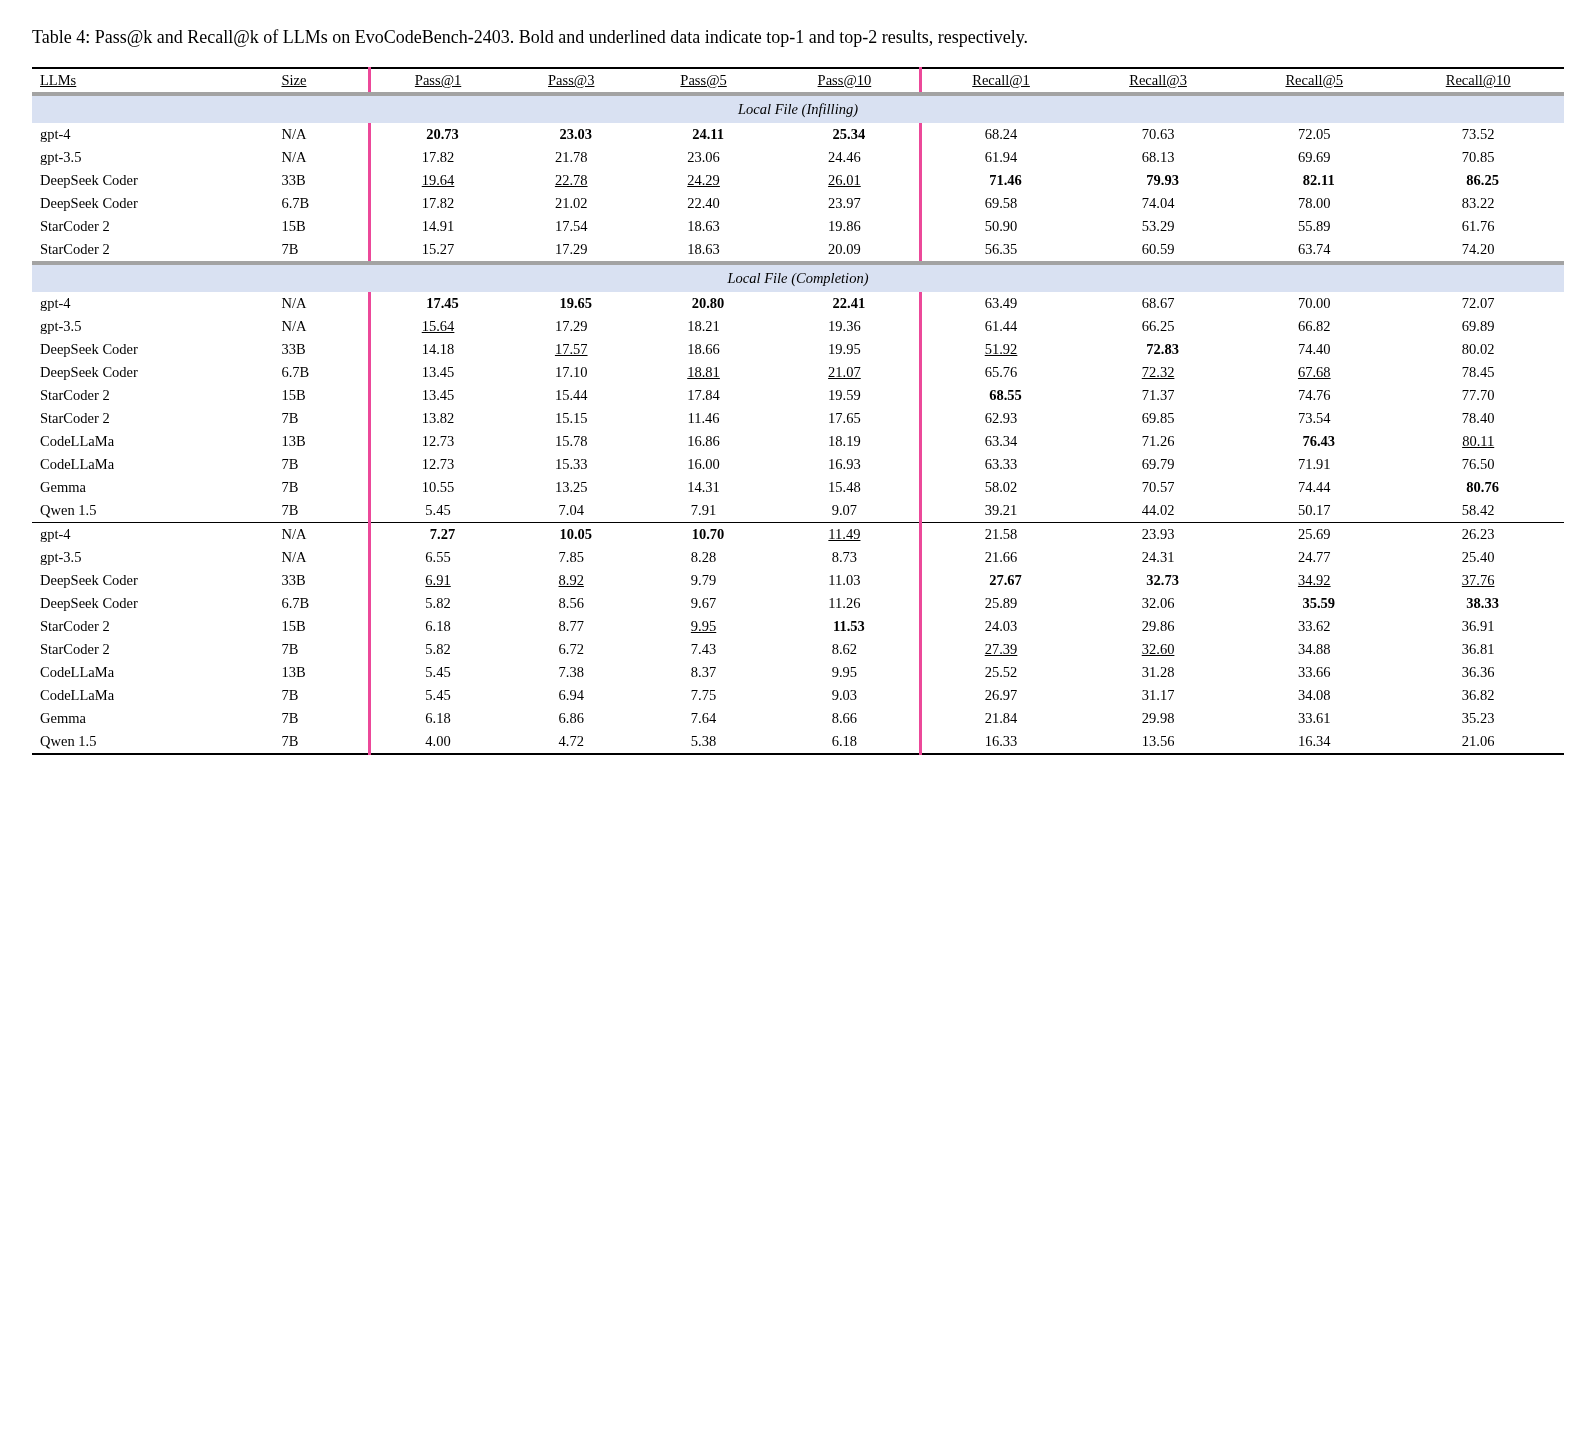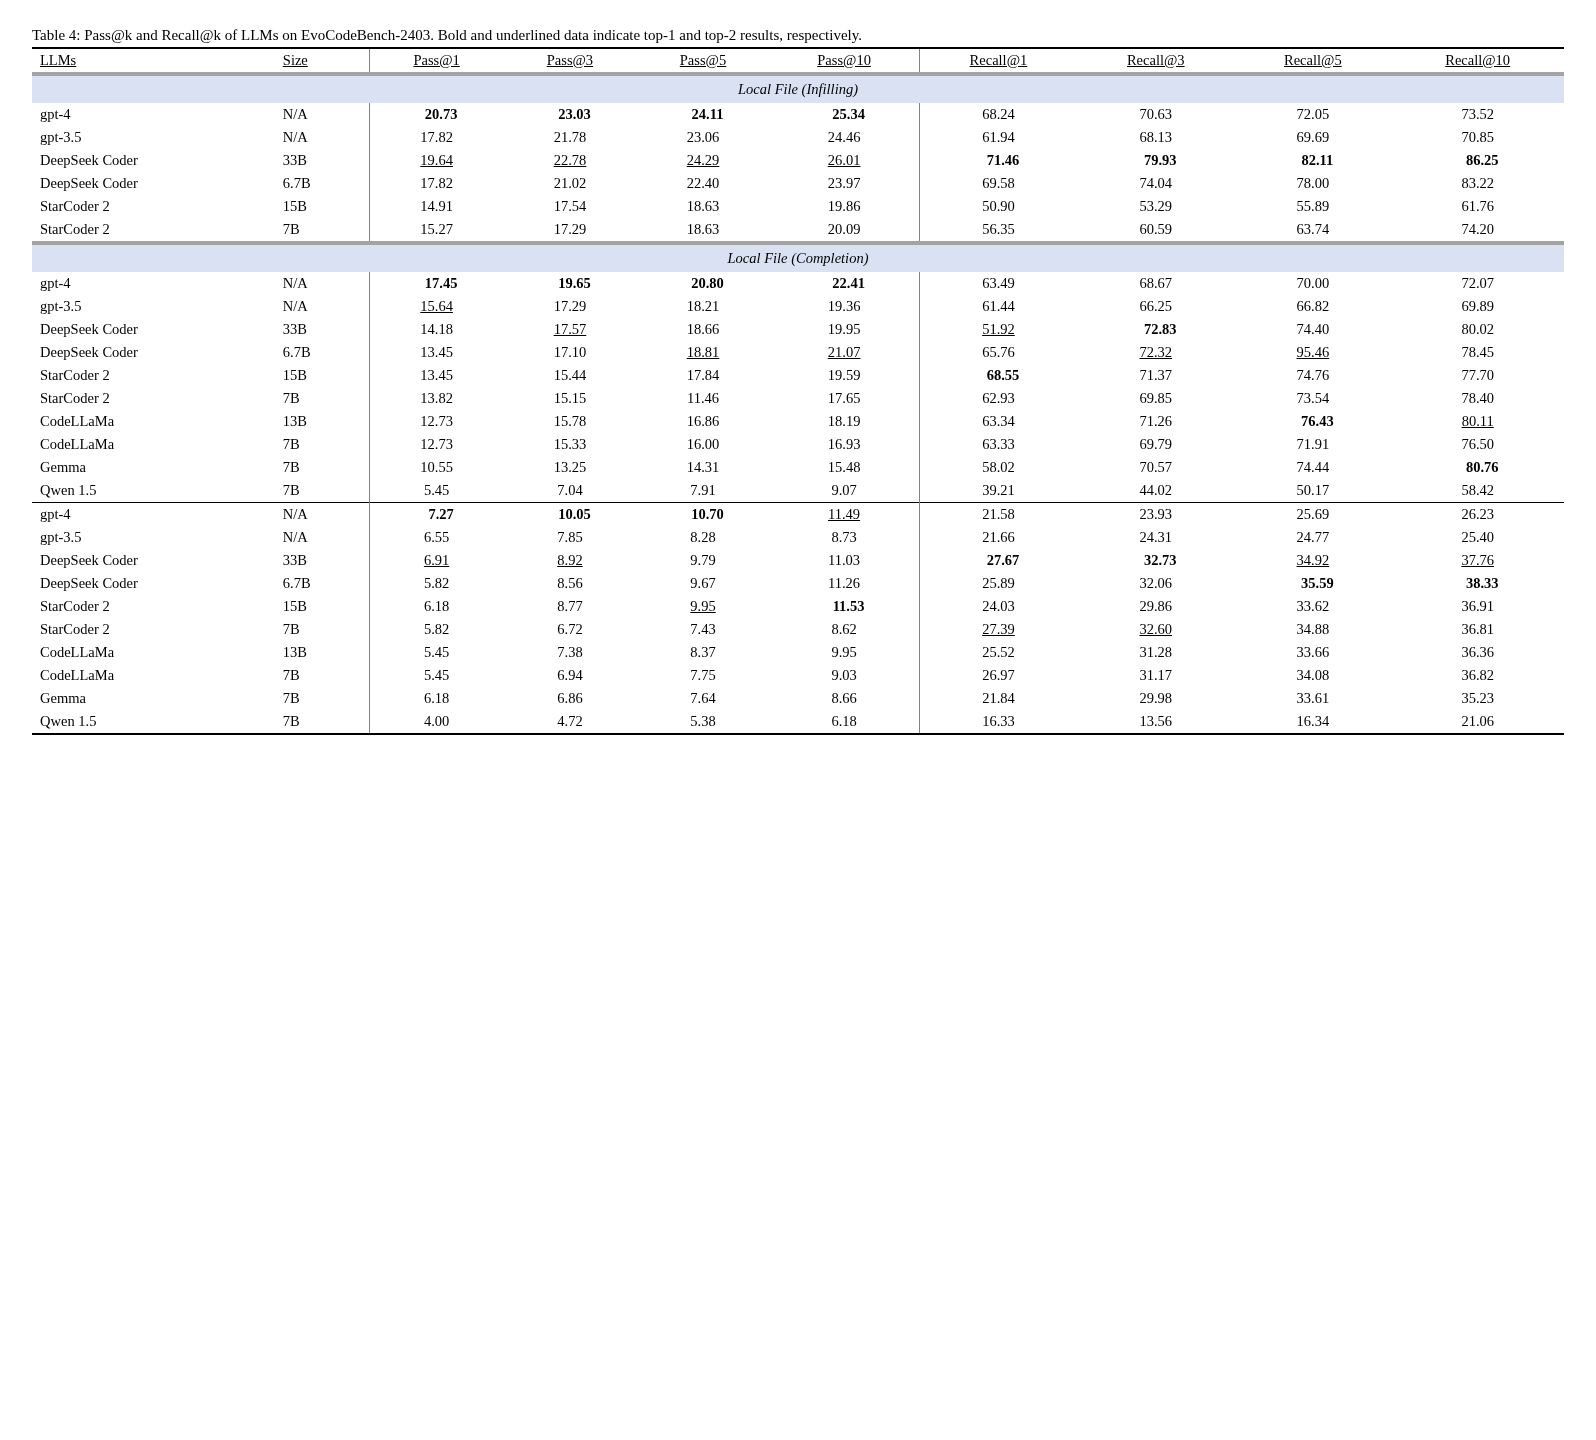--- a/index.html
+++ b/index.html
@@ -4,21 +4,22 @@
   <style>
     * { box-sizing: border-box; margin: 0; padding: 0; }
     body {
       font-family: "Times New Roman", Times, serif;
       font-size: 15px;
       background: #fff;
       color: #000;
       padding: 24px 32px;
     }
     .caption {
-      font-size: 15px;
+      font-size: 18px;
+      margin-bottom: 16px;
       line-height: 1.5;
     }
     table {
       border-collapse: collapse;
       width: 100%;
       font-size: 14.5px;
     }
     th, td {
       padding: 3px 8px;
       text-align: center;
@@ -43,21 +44,21 @@
     }
     .group-end {
       border-bottom: 1px solid #000;
     }
     .table-end {
       border-bottom: 2px solid #000;
     }
     .bold { font-weight: bold; margin-left: 9px; }
     .underline { text-decoration: underline; }
     .vline-left {
-      border-left: 1px solid #ec4899;
+      border-left: 3px solid #ec4899;
     }
     .header-row th {
       font-weight: normal;
       text-decoration: underline;
     }
   </style>
 </head>
 <body>
 
 <div class="caption">Table 4: Pass@k and Recall@k of LLMs on EvoCodeBench-2403. Bold and underlined data indicate top-1 and top-2 results, respectively.</div>
@@ -194,21 +195,21 @@
       </tr>
       <tr>
         <td>DeepSeek Coder</td>
         <td>6.7B</td>
         <td class="vline-left">13.45</td>
         <td>17.10</td>
         <td><span class="underline">18.81</span></td>
         <td><span class="underline">21.07</span></td>
         <td class="vline-left">65.76</td>
         <td><span class="underline">72.32</span></td>
-        <td><span class="underline">95.46</span></td>
+        <td><span class="underline">67.68</span></td>
         <td>78.45</td>
       </tr>
       <tr>
         <td>StarCoder 2</td>
         <td>15B</td>
         <td class="vline-left">13.45</td>
         <td>15.44</td>
         <td>17.84</td>
         <td>19.59</td>
         <td class="vline-left"><span class="bold">68.55</span></td>

